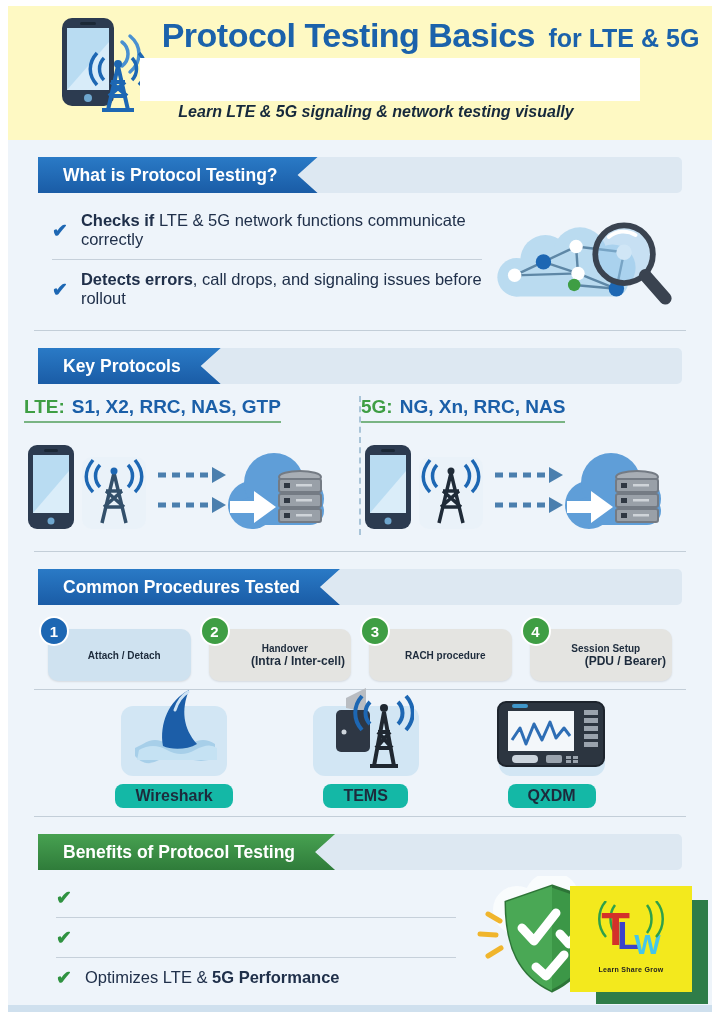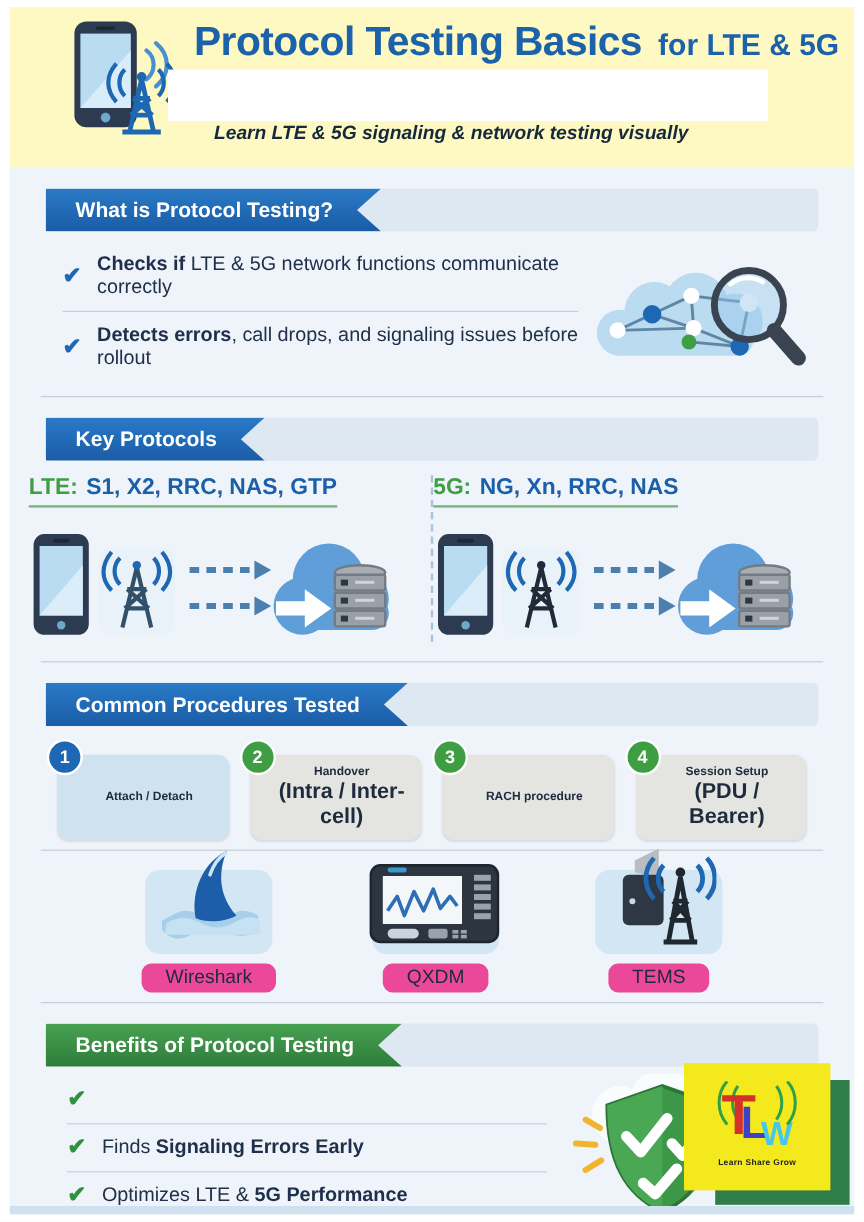--- a/index.html
+++ b/index.html
@@ -53,29 +53,29 @@
   .procedures-row { display:flex; gap:18px; margin:24px 40px 8px; }
   .proc-card { position:relative; flex:1; border-radius:10px; padding:9px 6px 9px 16px; min-height:52px;
                display:flex; flex-direction:column; justify-content:center; text-align:center;
                font-weight:800; color:#1d2b3c; background:#e4e4e1; box-shadow:0 1px 2px rgba(0,0,0,.10); }
   .proc-card.first { background:#cfe2f0; }
   .proc-num { position:absolute; top:-13px; left:-9px; width:30px; height:30px; border-radius:50%;
               border:2px solid #fff; display:flex; align-items:center; justify-content:center;
               color:#fff; font-size:15px; font-weight:800; background:#3f9e44; }
   .proc-num.blue { background:#1d67b3; }
   .proc-line1 { font-size:10px; }
-  .proc-line2 { font-size:18px; }
+  .proc-line2 { font-size:12px;text-align:right; }
   .proc-line2:empty { display:none; }
 
   
   .tools-row { display:flex; justify-content:center; gap:80px; margin:16px 0 8px; }
   .tool { display:flex; flex-direction:column; align-items:center; }
   .tool-icon-box { width:106px; height:70px; background:#d2e6f4; border-radius:12px; position:relative; }
   .tool-icon-box svg { position:absolute; left:50%; bottom:2px; transform:translateX(-50%); }
-  .tool-label { margin-top:8px; background:#ec4899; border-radius:8px; padding:3px 20px; font-weight:400; font-size:16px; color:#1d2b3c; }
+  .tool-label { margin-top:8px; background:#14b8a6; border-radius:8px; padding:3px 20px; font-weight:700; font-size:16px; color:#1d2b3c; }
 
   
   .benefits-body { display:flex; align-items:center; padding:6px 44px 8px 48px; }
   .benefits-body .bullets { flex:0 0 400px; }
   .benefits-art { margin-left:auto; margin-right:26px; }
 
   
   .logo { position:absolute; right:4px; bottom:8px; width:138px; height:118px; }
   .logo-green { position:absolute; left:26px; top:14px; right:0; bottom:0; background:#2f7d49; }
   .logo-yellow { position:absolute; left:0; top:0; width:122px; height:106px; background:#f3e91d;
@@ -317,20 +317,41 @@
               <path d="M14 62 Q26 54 38 62 T62 62 T86 62 L86 76 Q72 82 58 76 T30 78 T6 74 L6 66 Z" fill="#a7cfe9"></path>
               <path d="M34 64 C30 42 40 18 60 8 C52 28 54 46 68 62 C58 68 42 68 34 64 Z" fill="#1c5ea8"></path>
               <path d="M46 28 C49 19 54 13 59 10" stroke="#cfe4f5" stroke-width="3" fill="none" stroke-linecap="round"></path>
               <path d="M10 68 Q24 60 38 68 T66 68 T88 66 L88 78 L8 78 Z" fill="#c5e2f3"></path>
             </svg>
           </div>
           <div class="tool-label">Wireshark</div>
         </div>
         <div class="tool">
           <div class="tool-icon-box">
+            <svg width="96" height="94" viewBox="0 0 96 94">
+              <polygon points="28,18 48,8 48,32 28,28" fill="#b9bdc2"></polygon>
+              <rect x="18" y="30" width="34" height="42" rx="5" fill="#2e3744"></rect>
+              <circle cx="26" cy="52" r="2.5" fill="#cfd6dd"></circle>
+              <g stroke="#1f2730" stroke-width="4" fill="none">
+                <path d="M56 86 L66 32 M76 86 L66 32 M58 68 L74 68 M60 52 L72 52 M58 68 L72 52 M60 52 L74 68"></path>
+                <path d="M52 86 L80 86"></path>
+              </g>
+              <g stroke="#1d67b3" stroke-width="4" fill="none">
+                <path d="M52 22 C46 28 46 38 52 44"></path>
+                  <path d="M44 16 C35 26 35 40 44 50"></path>
+                <path d="M80 22 C86 28 86 38 80 44"></path>
+                  <path d="M88 16 C97 26 97 40 88 50"></path>
+              </g>
+              <circle cx="66" cy="28" r="4" fill="#1f2730"></circle>
+            </svg>
+          </div>
+          <div class="tool-label">TEMS</div>
+        </div>
+        <div class="tool">
+          <div class="tool-icon-box">
             <svg width="112" height="76" viewBox="0 0 112 76">
               <rect x="2" y="4" width="106" height="64" rx="8" fill="#2c3540" stroke="#1d242d" stroke-width="2"></rect>
               <rect x="16" y="6" width="16" height="4" rx="2" fill="#3f96c9"></rect>
               <rect x="12" y="13" width="66" height="40" fill="#f3f7fa"></rect>
               <polyline points="16,42 24,30 30,46 38,26 46,42 54,24 60,40 68,30 74,38" stroke="#2e6eb5" stroke-width="3" fill="none" stroke-linejoin="round"></polyline>
               <g fill="#9aa3ad">
                 <rect x="88" y="12" width="14" height="5"></rect>
                   <rect x="88" y="20" width="14" height="5"></rect>
                 <rect x="88" y="28" width="14" height="5"></rect>
                   <rect x="88" y="36" width="14" height="5"></rect>
@@ -339,58 +360,36 @@
               <rect x="16" y="57" width="26" height="8" rx="4" fill="#cbd4dc"></rect>
               <rect x="50" y="57" width="16" height="8" rx="2" fill="#9aa3ad"></rect>
               <rect x="70" y="58" width="5" height="3" fill="#9aa3ad"></rect>
                 <rect x="77" y="58" width="5" height="3" fill="#9aa3ad"></rect>
               <rect x="70" y="62" width="5" height="3" fill="#9aa3ad"></rect>
                 <rect x="77" y="62" width="5" height="3" fill="#9aa3ad"></rect>
             </svg>
           </div>
           <div class="tool-label">QXDM</div>
         </div>
-        <div class="tool">
-          <div class="tool-icon-box">
-            <svg width="96" height="94" viewBox="0 0 96 94">
-              <polygon points="28,18 48,8 48,32 28,28" fill="#b9bdc2"></polygon>
-              <rect x="18" y="30" width="34" height="42" rx="5" fill="#2e3744"></rect>
-              <circle cx="26" cy="52" r="2.5" fill="#cfd6dd"></circle>
-              <g stroke="#1f2730" stroke-width="4" fill="none">
-                <path d="M56 86 L66 32 M76 86 L66 32 M58 68 L74 68 M60 52 L72 52 M58 68 L72 52 M60 52 L74 68"></path>
-                <path d="M52 86 L80 86"></path>
-              </g>
-              <g stroke="#1d67b3" stroke-width="4" fill="none">
-                <path d="M52 22 C46 28 46 38 52 44"></path>
-                  <path d="M44 16 C35 26 35 40 44 50"></path>
-                <path d="M80 22 C86 28 86 38 80 44"></path>
-                  <path d="M88 16 C97 26 97 40 88 50"></path>
-              </g>
-              <circle cx="66" cy="28" r="4" fill="#1f2730"></circle>
-            </svg>
-          </div>
-          <div class="tool-label">TEMS</div>
-        </div>
       </div>
       <div class="divider"></div>
     </section>
 
     <section>
       <div class="section-head">
         <div class="head-strip"></div>
         <div class="ribbon green">Benefits of Protocol Testing</div>
       </div>
       <div class="benefits-body">
         <ul class="bullets green-checks">
           <li class="bullet">
             <span class="check">✔</span>
           </li>
           <li class="bullet">
             <span class="check">✔</span>
-            <p><span>Finds </span><b>Signaling Errors Early</b></p>
           </li>
           <li class="bullet">
             <span class="check">✔</span>
             <p><span>Optimizes LTE &amp; </span><b>5G Performance</b></p>
           </li>
         </ul>
         <svg class="benefits-art" width="180" height="122" viewBox="0 0 180 122">
           <g fill="#fbfdfe" opacity="0.9">
             <circle cx="55" cy="34" r="24"></circle>
               <circle cx="90" cy="24" r="28"></circle>

